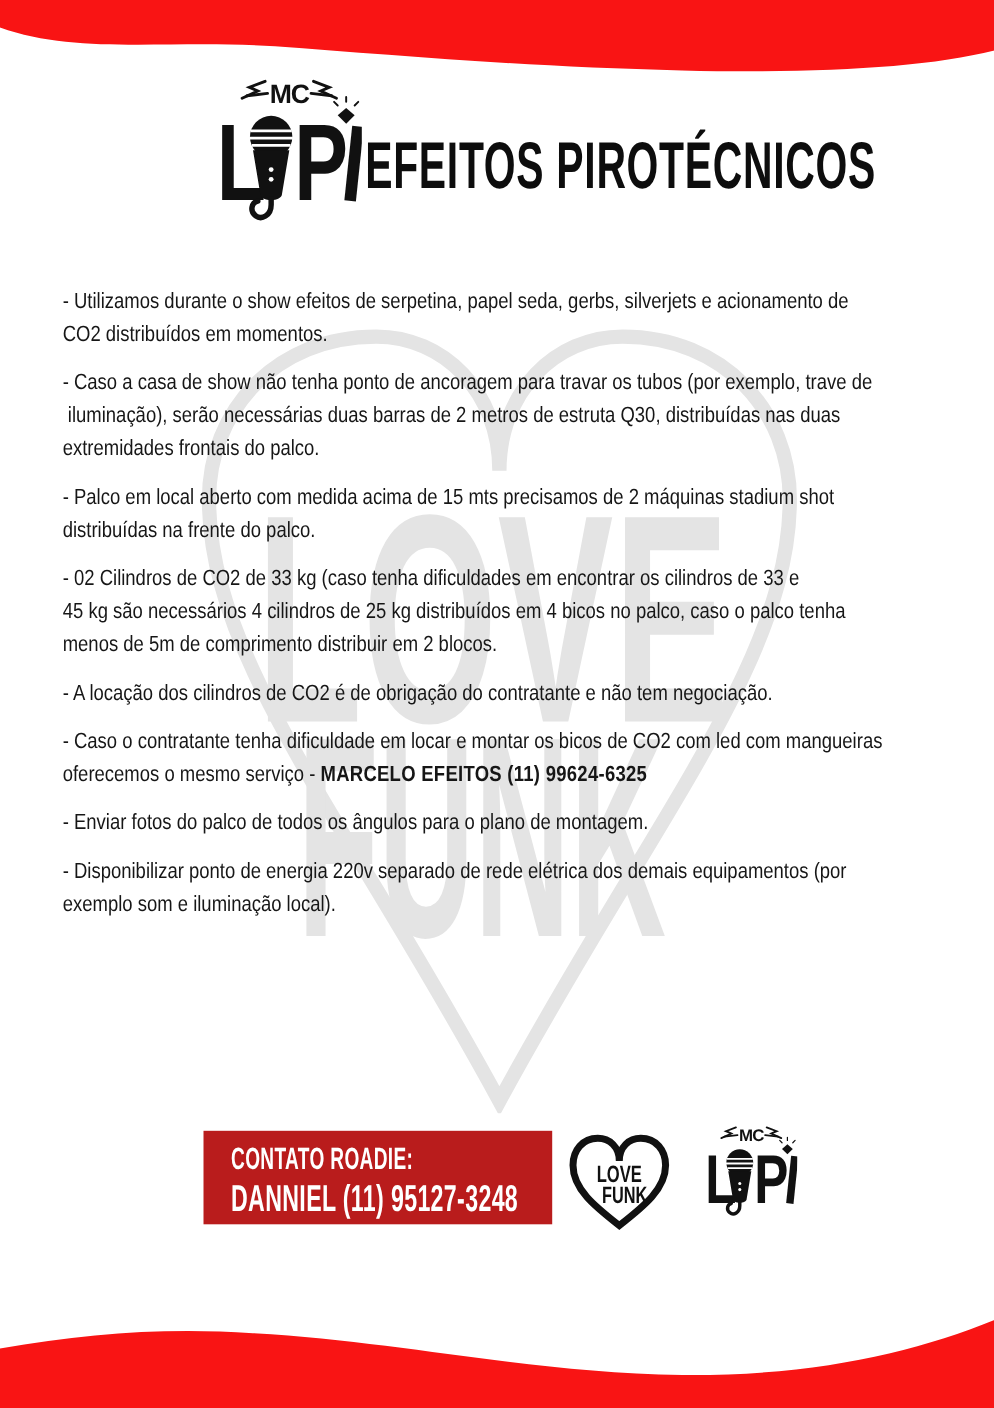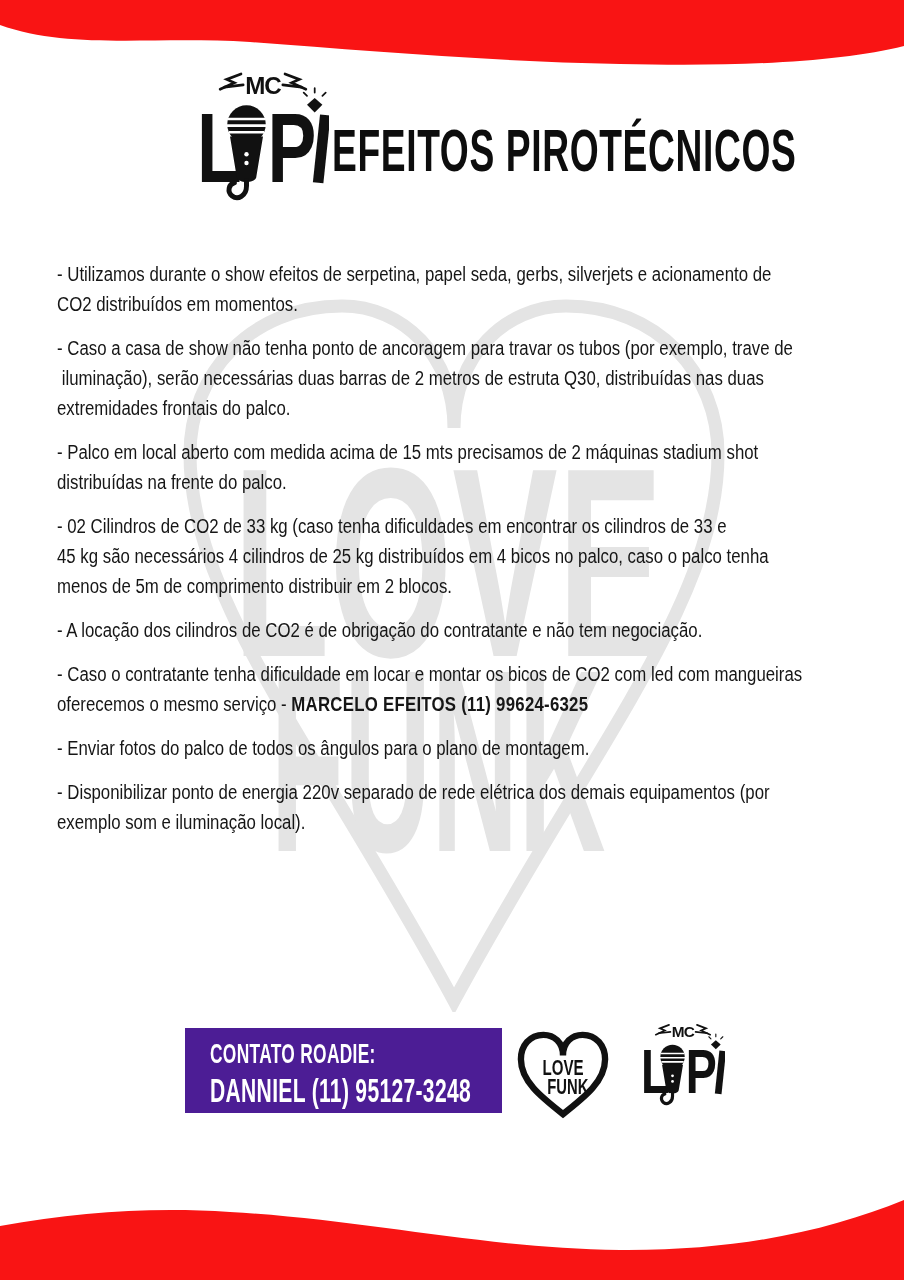--- a/index.html
+++ b/index.html
@@ -22,21 +22,21 @@
   }
   .rider-text{
     position:absolute;left:57px;top:259px;width:1010px;
     font-size:20px;line-height:30px;color:#161616;
     transform:scaleX(0.84);transform-origin:left top;
   }
   .rider-text p{margin:0 0 14px 0;white-space:pre-line;}
   .rider-text b{font-weight:bold;letter-spacing:0.3px;}
   .contact-box{
     position:absolute;left:185px;top:1028px;width:317px;height:85px;
-    background:#4c1d95;color:#ffffff;overflow:hidden;
+    background:#b91c1c;color:#ffffff;overflow:hidden;
   }
   .contact-line1,.contact-line2{
     margin-left:25px;font-weight:bold;white-space:nowrap;letter-spacing:0.5px;
     transform:scaleX(0.62);transform-origin:left top;
   }
   .contact-line1{margin-top:10px;font-size:28px;line-height:32px;}
   .contact-line2{font-size:34px;line-height:40px;}
   .heart-logo{position:absolute;left:514px;top:1028px;width:98px;height:92px;}
 </style>
 </head>

